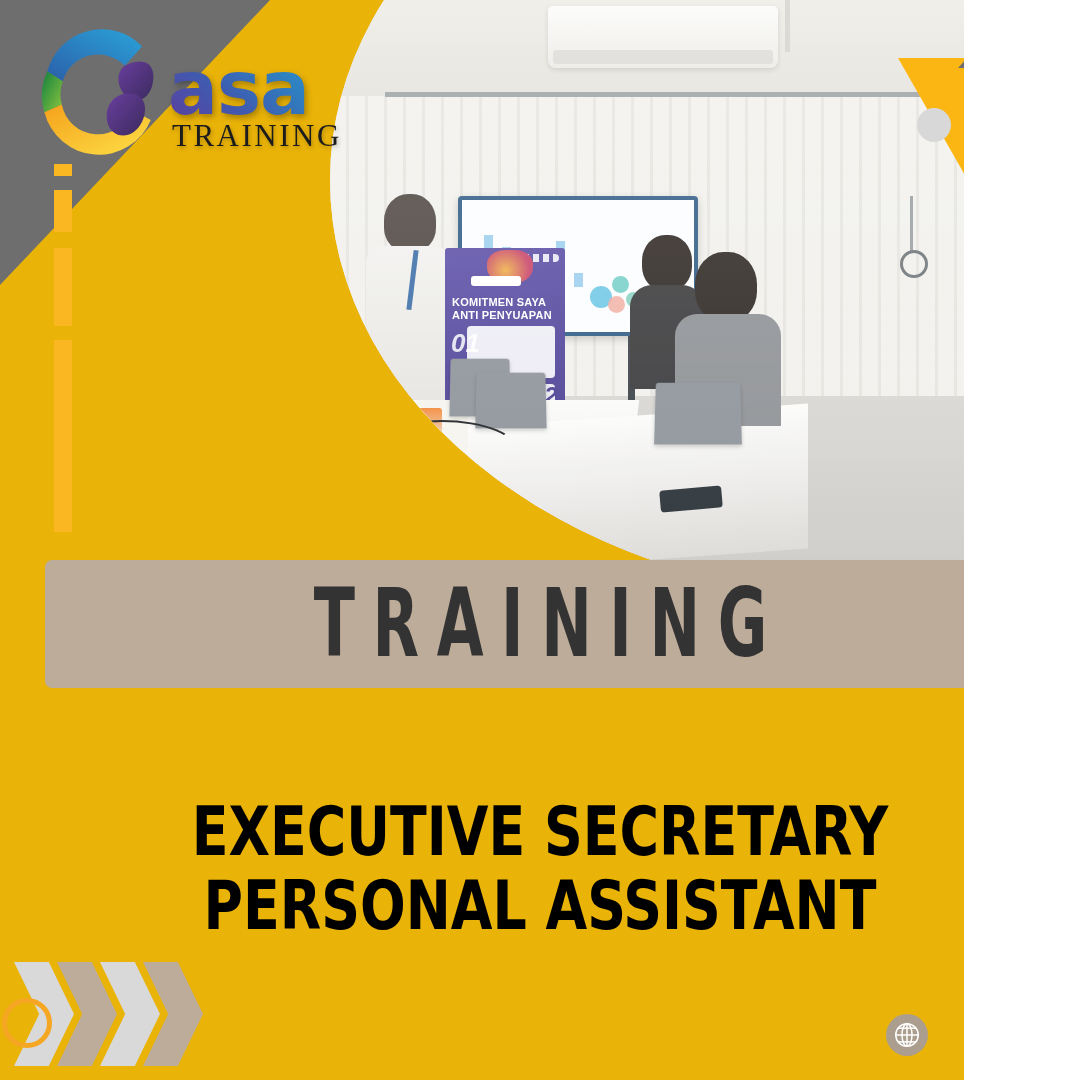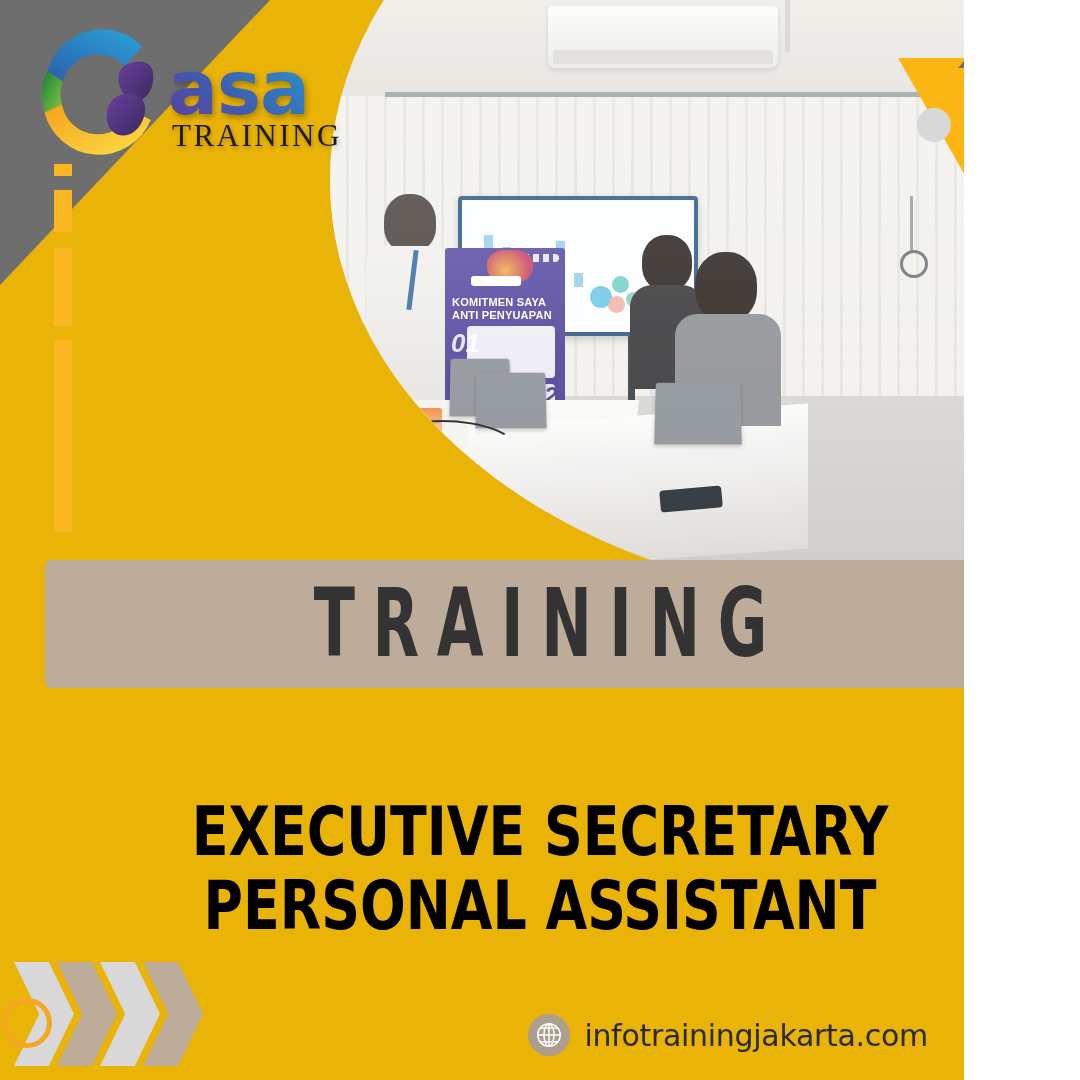--- a/index.html
+++ b/index.html
@@ -261,16 +261,15 @@
     <div class="globe">
       <svg width="30" height="30" viewBox="0 0 24 24" fill="none" stroke="#ffffff" stroke-width="1.2">
         <circle cx="12" cy="12" r="9"></circle>
         <ellipse cx="12" cy="12" rx="4" ry="9"></ellipse>
         <line x1="3" y1="12" x2="21" y2="12"></line>
         <line x1="12" y1="3" x2="12" y2="21"></line>
         <path d="M4.8 6.5 H19.2"></path>
           <path d="M4.8 17.5 H19.2"></path>
       </svg>
     </div>
-    <div class="site-txt">infotrainingjakarta.com</div>
   </div>
 
 </div>
 
 </body></html>

